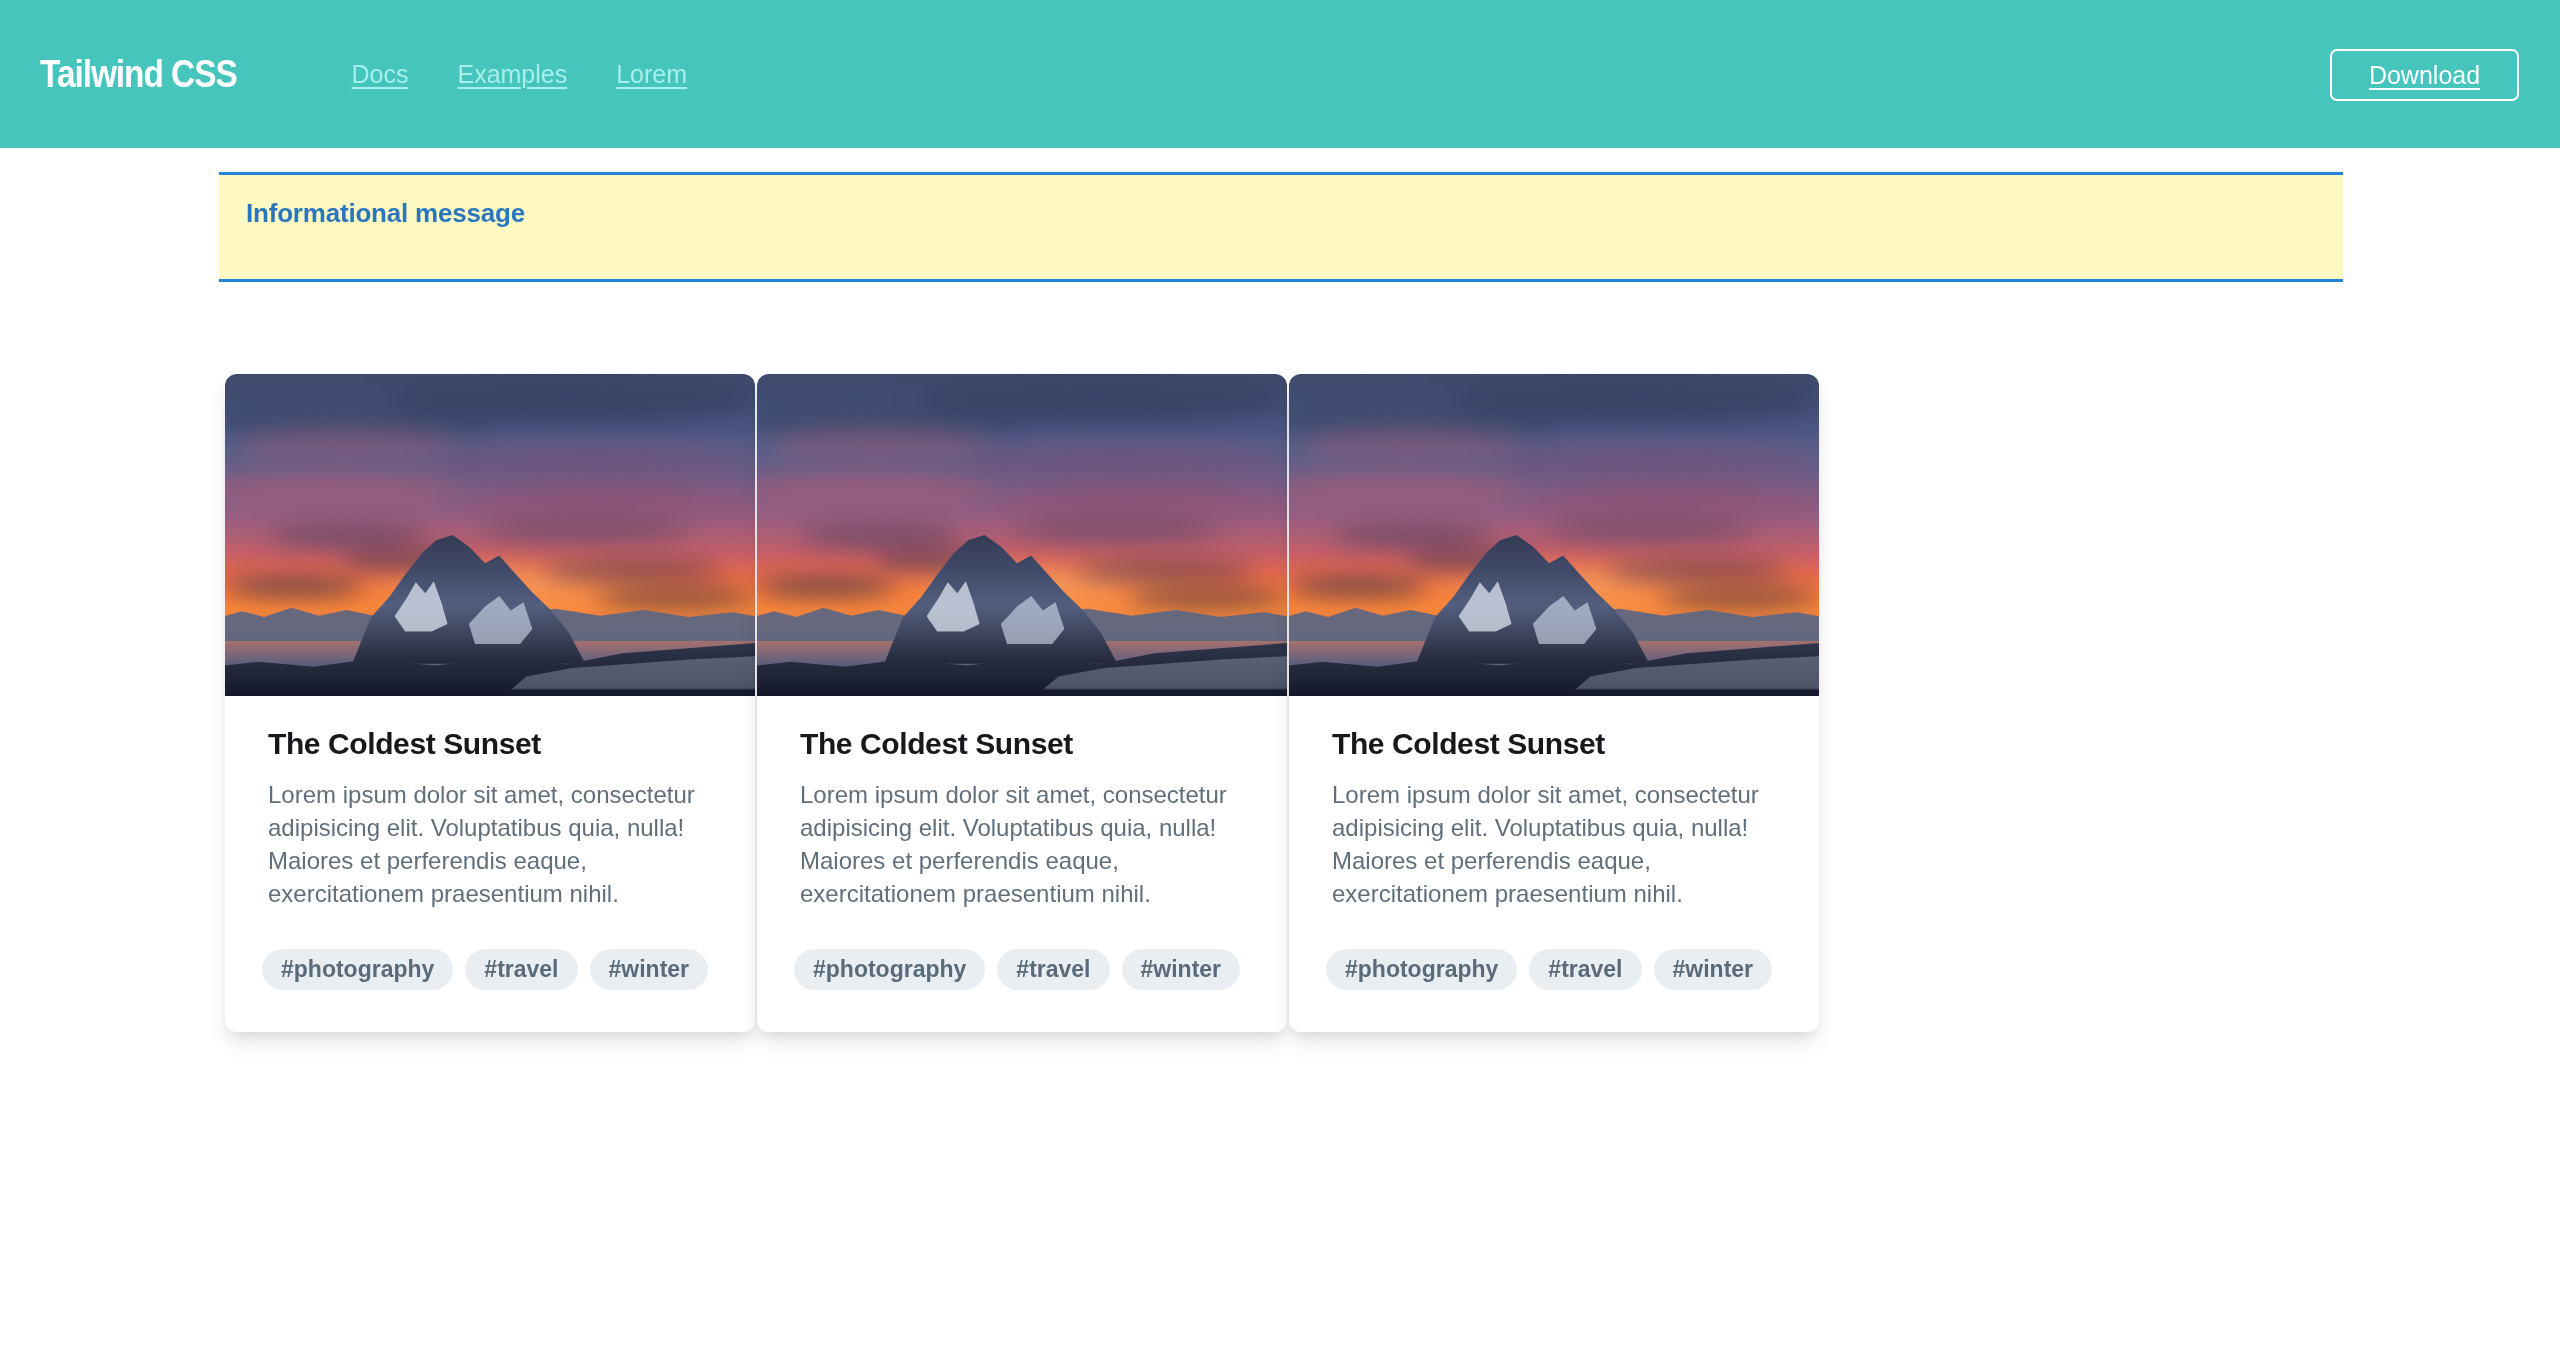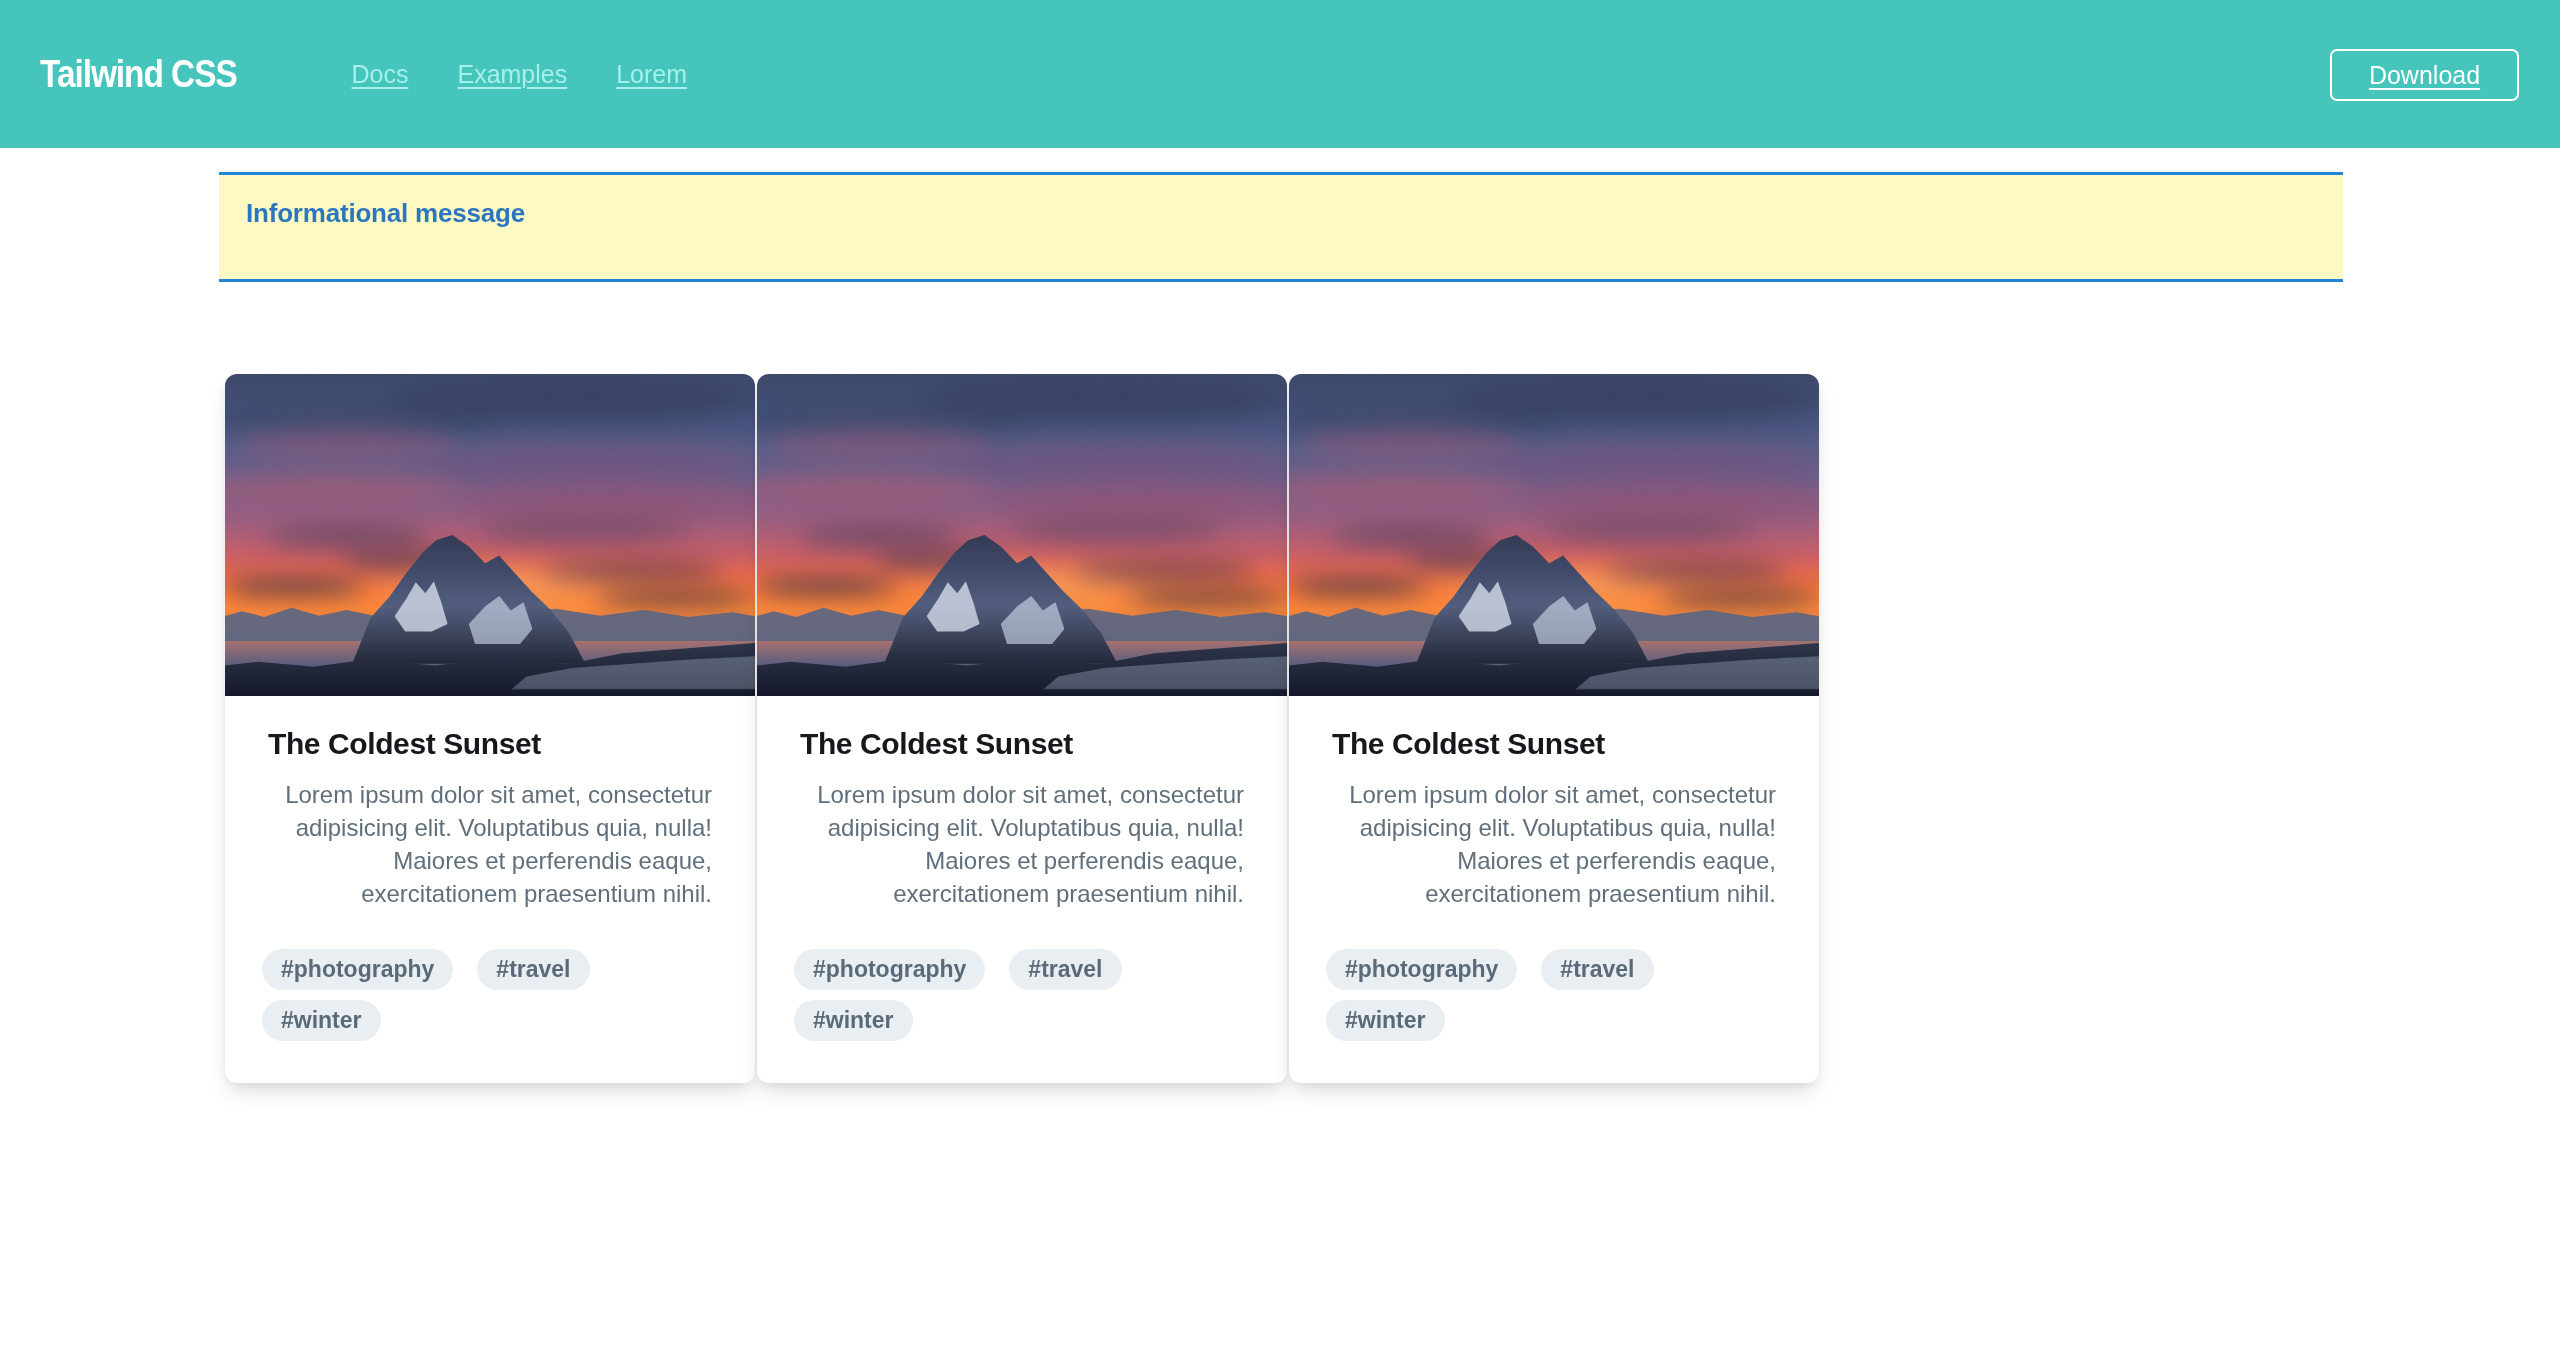--- a/index.html
+++ b/index.html
@@ -221,28 +221,27 @@
     font-weight: 700;
     color: #16181c;
     letter-spacing: -0.4px;
     line-height: 1.2;
   }
   .card-text {
     margin-top: 17px;
     font-size: 24px;
     line-height: 1.37;
     color: #606f7b;
-    text-align: right;
   }
   .card-tags {
     padding: 0 43px 42px 37px;
     margin-top: 38px;
     display: flex;
     flex-wrap: wrap;
-    gap: 10px 24px;
+    gap: 10px 12px;
   }
   .tag {
     background: #e9eef3;
     color: #5a6a78;
     border-radius: 999px;
     padding: 7px 19px;
     font-size: 23px;
     font-weight: 700;
     white-space: nowrap;
     cursor: pointer;

